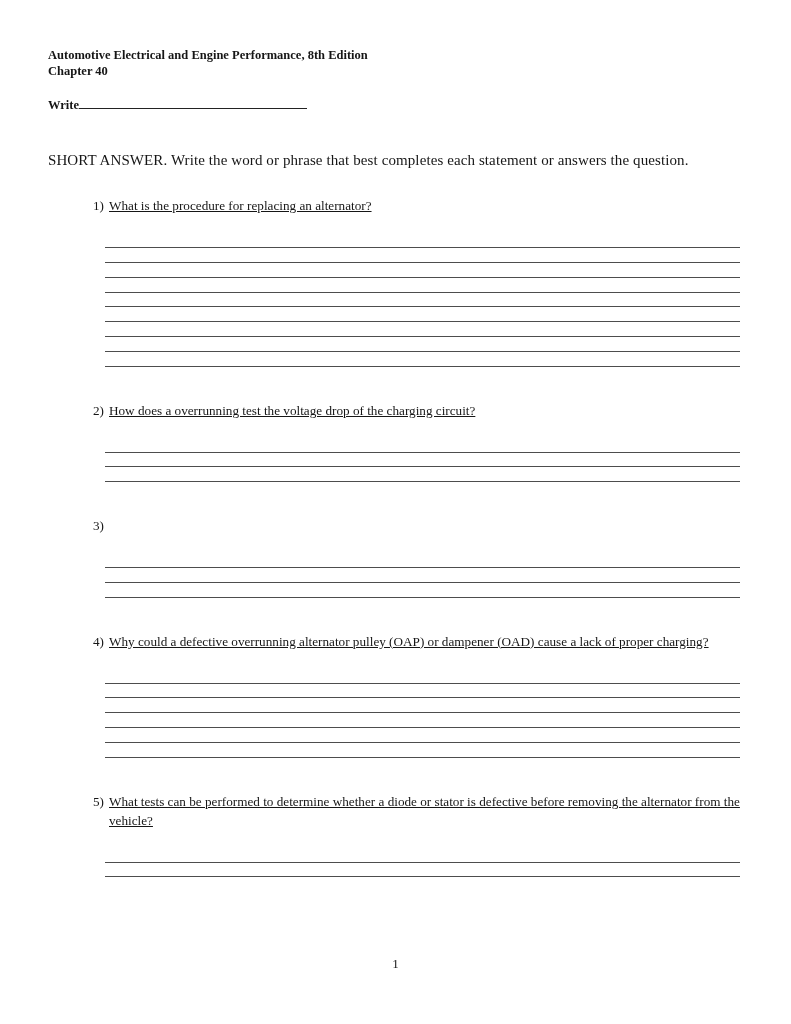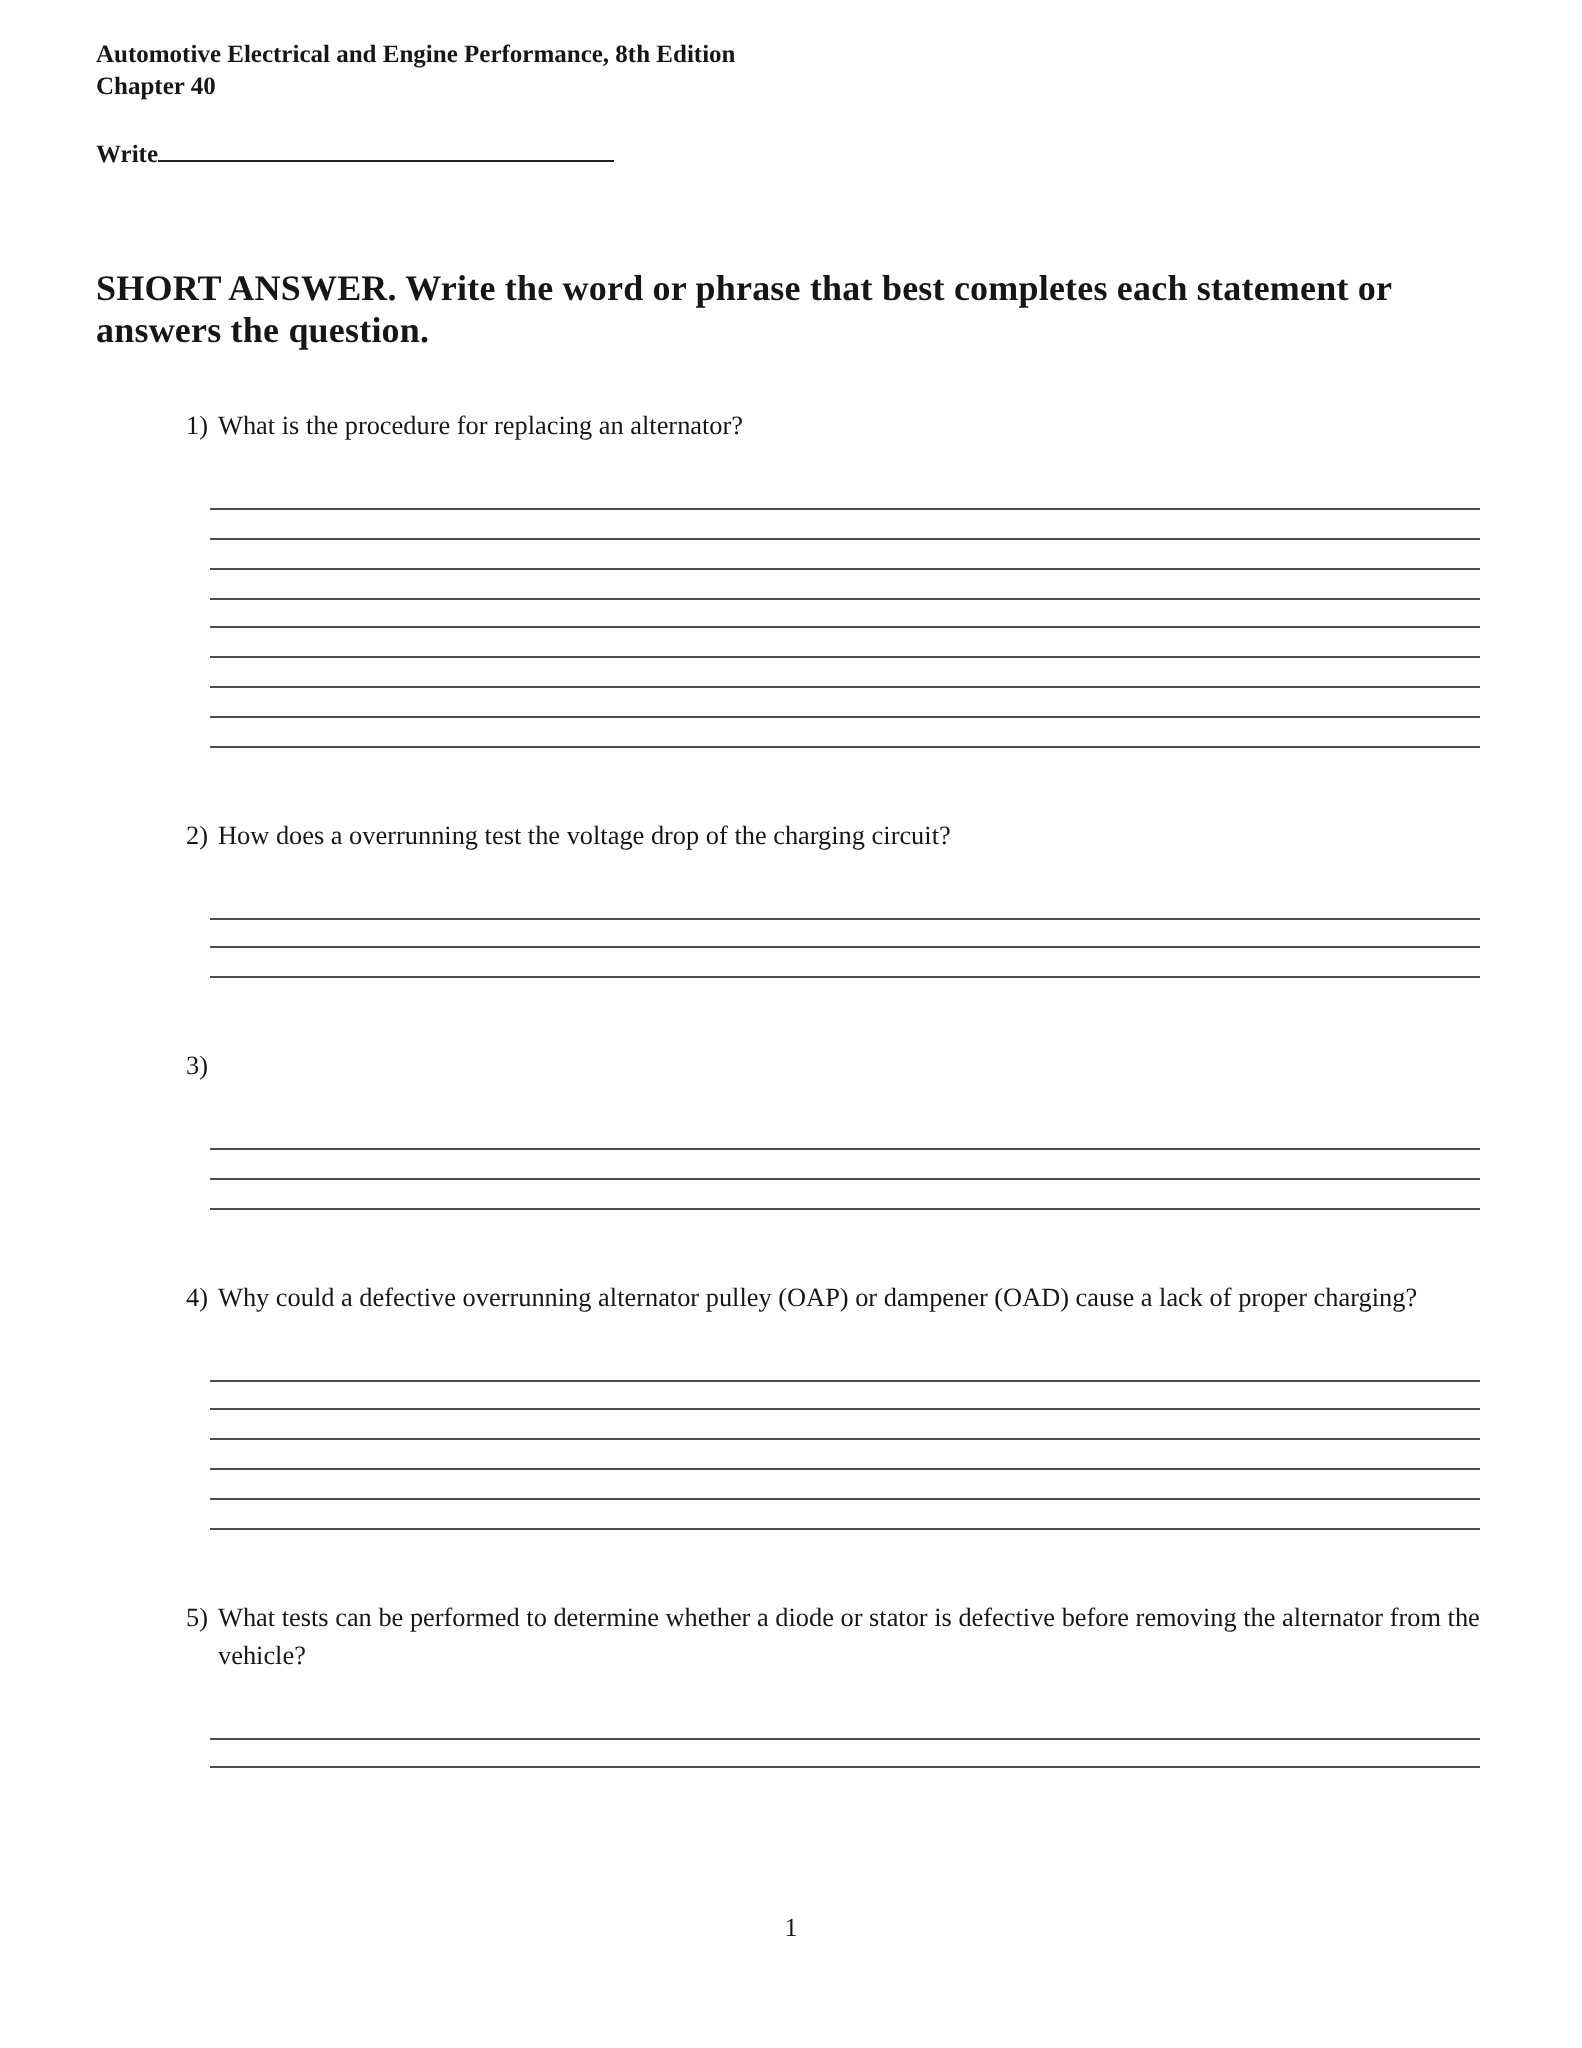--- a/index.html
+++ b/index.html
@@ -5,21 +5,21 @@
   html, body {
     margin: 0;
     padding: 0;
     background: #ffffff;
   }
   .page {
     position: relative;
     width: 791px;
     height: 1024px;
     box-sizing: border-box;
-    padding: 20px 48px 0 48px;
+    padding: 48px 48px 0 48px;
     background: #ffffff;
     font-family: "Liberation Serif", serif;
     color: #161616;
     overflow: hidden;
   }
   .doc-header {
     font-size: 12.5px;
     font-weight: bold;
     line-height: 1.25;
   }
@@ -29,23 +29,23 @@
     font-weight: bold;
   }
   .name-line {
     display: inline-block;
     width: 228px;
     border-bottom: 1px solid #222222;
     height: 12px;
     vertical-align: baseline;
   }
   .instruction {
-    margin-top: 49px;
-    font-size: 18px;
-    font-weight: bold;
+    margin-top: 39px;
+    font-size: 15px;
+    font-weight: normal;
     letter-spacing: 0.1px;
   }
   .questions {
     margin-top: 27px;
     margin-left: 42px;
   }
   .question {
     margin-bottom: 34px;
   }
   .q-row {
@@ -54,20 +54,21 @@
     line-height: 1.45;
   }
   .q-number {
     flex-shrink: 0;
     width: 14px;
     margin-right: 5px;
     text-align: right;
   }
   .q-text {
     max-width: 636px;
+    text-decoration: underline;
   }
   .answer-lines {
     margin-top: 18px;
     margin-left: 15px;
     width: 635px;
   }
   .answer-line {
     height: 13.8px;
     border-bottom: 1px solid #4d4d4d;
   }

